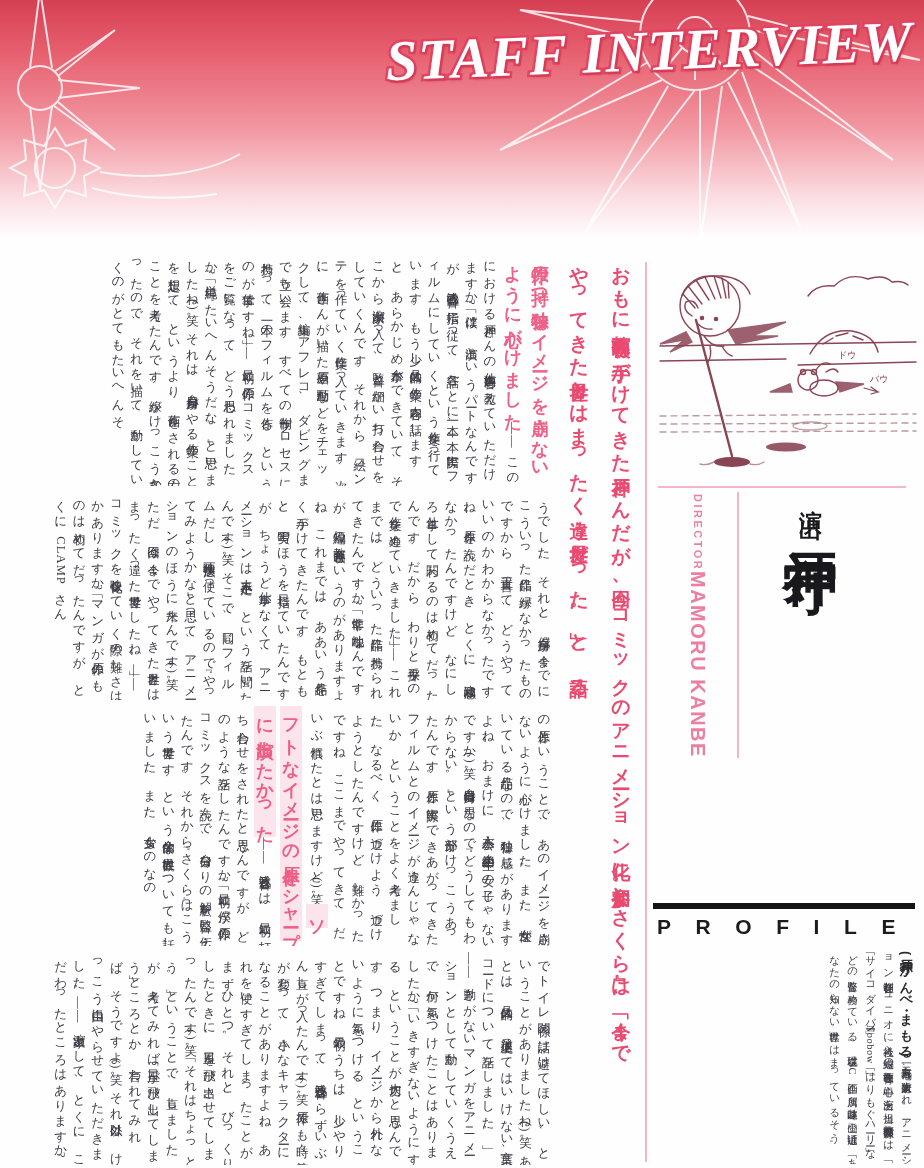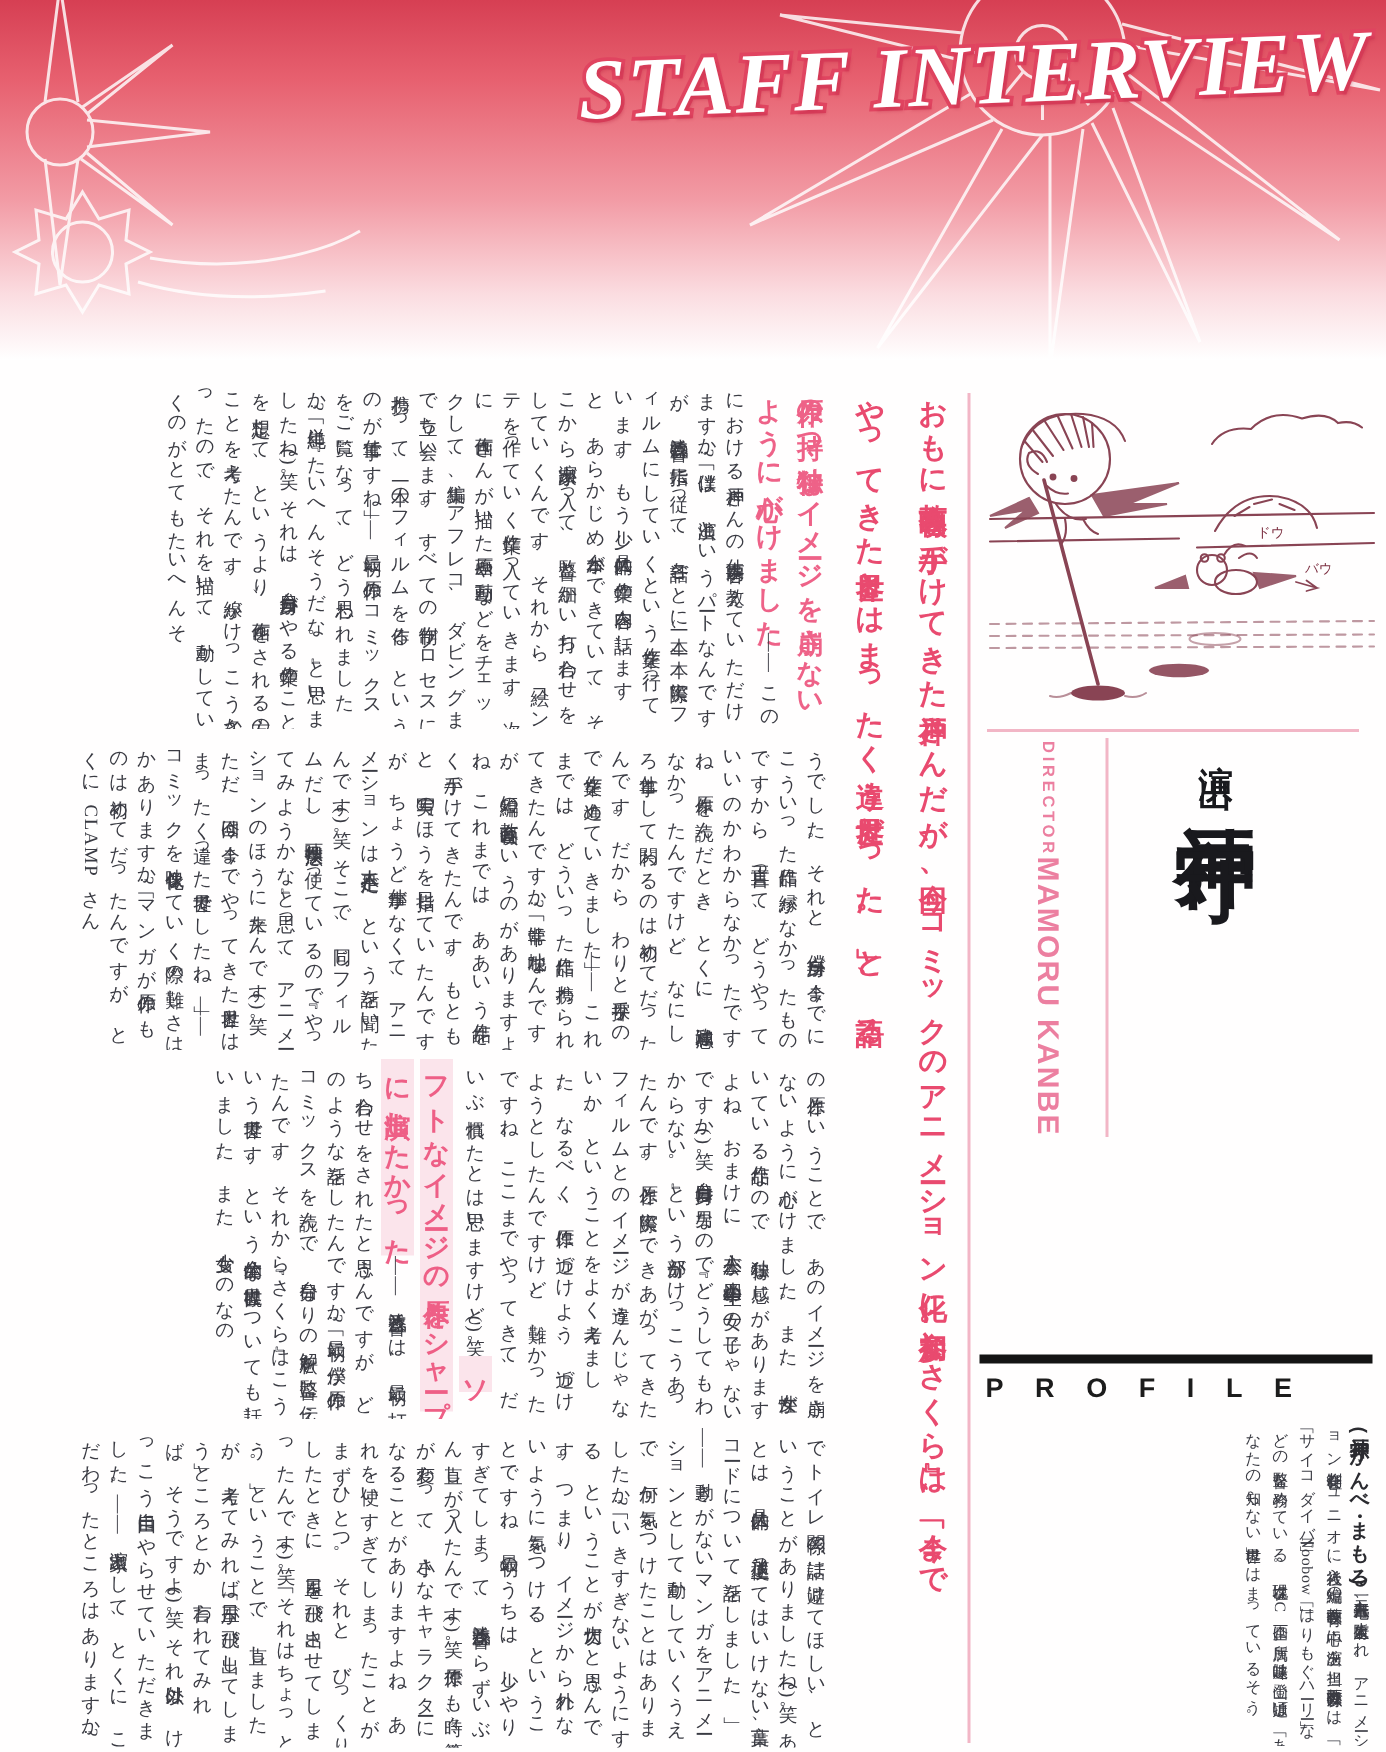--- a/index.html
+++ b/index.html
@@ -50,21 +50,21 @@
   #director-en{left:686px;top:494px;height:280px;color:#ec7fa0;}
   #director-en .role-en{font-size:11px;letter-spacing:2.5px;font-weight:bold;}
   #director-en .name-en{font-size:20px;letter-spacing:1.5px;font-weight:bold;margin-right:3px;}
   #title-block{left:748px;top:492px;width:100px;height:265px;color:#19191d;}
   #title-block .role{font-size:23px;letter-spacing:7px;font-weight:bold;}
   #title-block .name{font-size:55px;letter-spacing:4px;font-weight:bold;margin-right:13px;}
 
   
   #profile-bar{left:653px;top:903px;width:262px;height:6px;background:#141414;}
   #profile-letters{left:653px;top:915px;width:262px;overflow:hidden;white-space:nowrap;
-    font-weight:900;font-size:18px;letter-spacing:1.17em;color:#1c1c1c;padding-left:4px;}
+    font-weight:900;font-size:21px;letter-spacing:1.17em;color:#1c1c1c;padding-left:4px;}
   #profile-text{left:653px;top:948px;width:262px;height:216px;}
   #profile-text .p-name{font-family:"Liberation Sans",sans-serif;font-weight:bold;
     font-size:13px;letter-spacing:1px;color:#2b2b30;margin-left:8px;}
   #profile-text .p-body{font-family:"Liberation Serif","DejaVu Serif",serif;
     font-size:10.5px;line-height:16.5px;letter-spacing:.5px;color:#3a3b43;}
 </style>
 </head>
 <body>
 
 <div class="abs" id="header">

